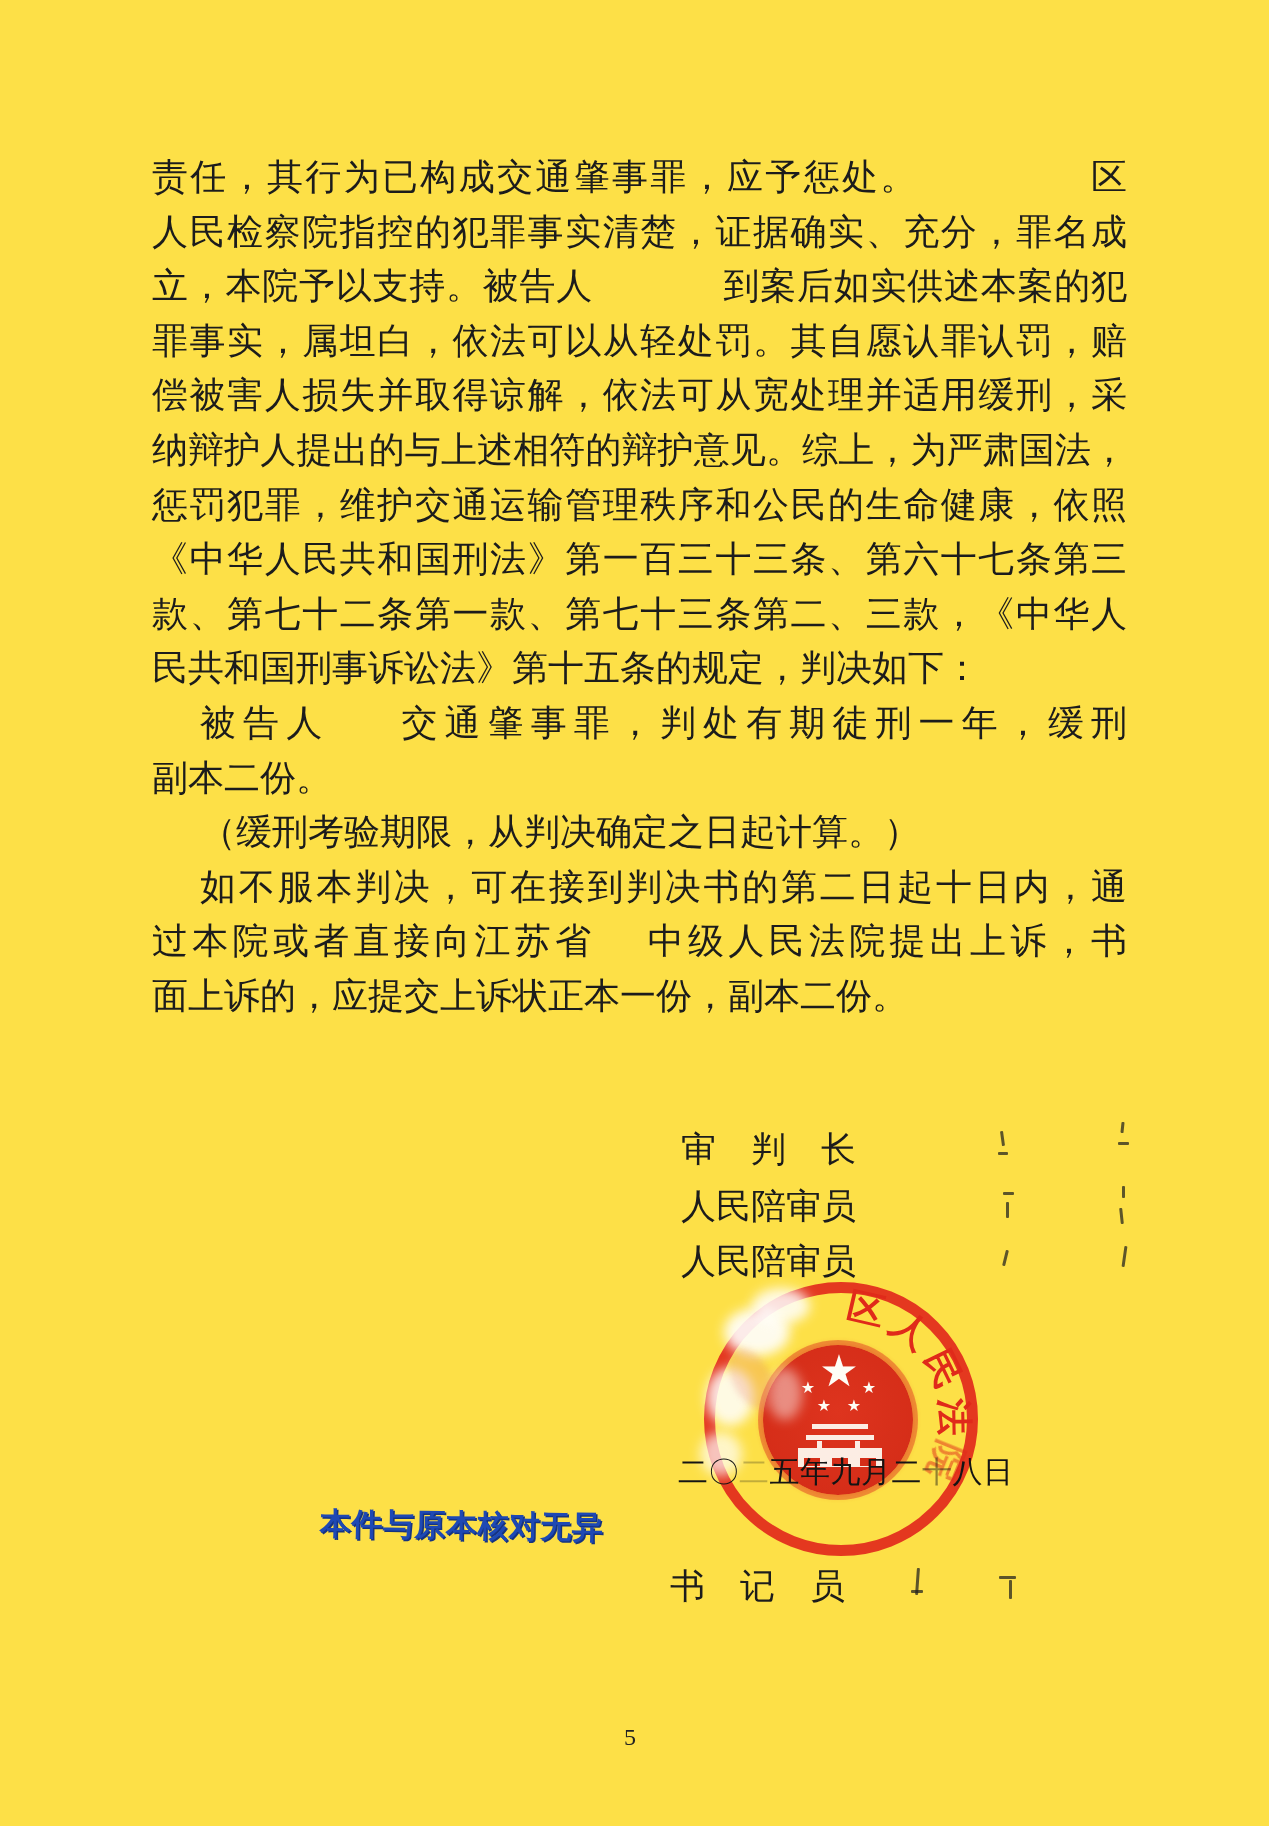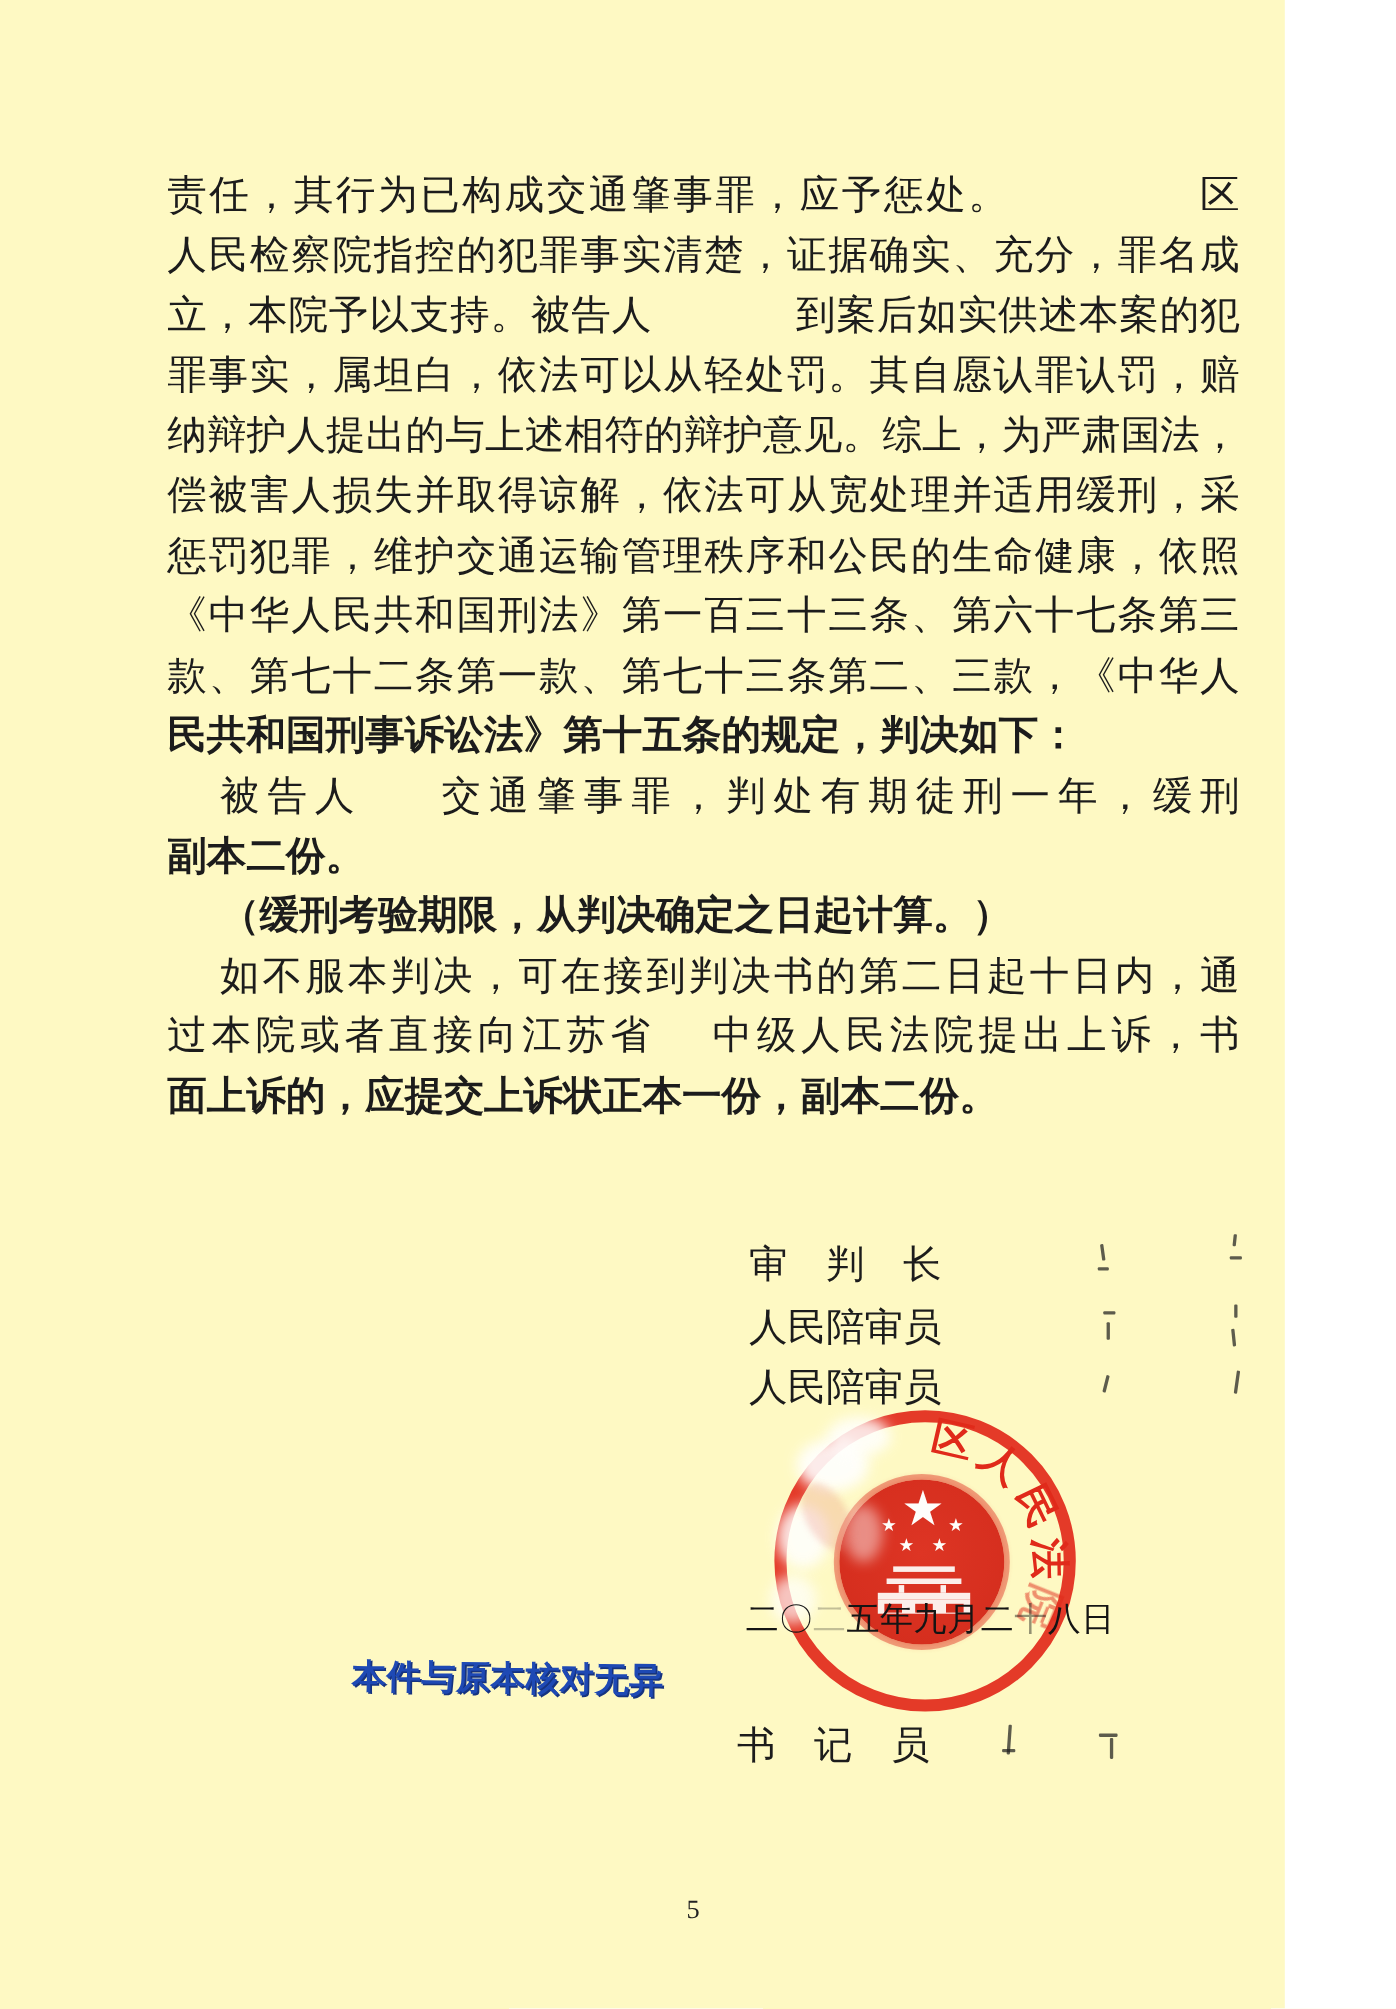--- a/index.html
+++ b/index.html
@@ -1,33 +1,33 @@
 <!DOCTYPE html>
 <html><head>
 <meta charset="utf-8">
 <style>
   html,body{margin:0;padding:0;background:#ffffff;}
   #page{
     position:relative;
-    width:1168px;height:1826px;
-    background:#fef9c3;
+    width:1269px;height:1826px;
+    background:#fde047;
     overflow:hidden;
     font-family:"Liberation Serif", serif;
     color:#1c1c1c;
   }
   
   #bodytext{
     position:absolute;left:152px;top:150px;width:975px;
     font-size:36px;line-height:54.6px;
     text-align:justify;
     text-justify:inter-character;
   }
   .line{height:54.6px;white-space:nowrap;}
   .line.j{text-align:justify;text-align-last:justify;}
-  .line.plain{text-align:center;text-align-last:left;font-weight:bold;}
+  .line.plain{text-align:center;text-align-last:left;}
   .ind{padding-left:48px;}
   .sp{display:inline-block;height:1px;vertical-align:middle;}
   .sp1{width:170px;}
   .sp3{width:130px;}
   .sp11{width:65px;}
   .sp15{width:48px;}
   
   .sigrow{
     position:absolute;left:681px;width:174px;height:44px;
     font-size:35px;display:flex;justify-content:space-between;
@@ -123,22 +123,22 @@
 </head>
 <body>
 
 <div id="page">
 
   <div id="bodytext">
     <div class="line j"><span>责任，其行为已构成交通肇事罪，应予惩处。</span><span class="sp sp1"></span><span>区</span></div>
     <div class="line j"><span>人民检察院指控的犯罪事实清楚，证据确实、充分，罪名成</span></div>
     <div class="line j"><span>立，本院予以支持。被告人</span><span class="sp sp3"></span><span>到案后如实供述本案的犯</span></div>
     <div class="line j"><span>罪事实，属坦白，依法可以从轻处罚。其自愿认罪认罚，赔</span></div>
+    <div class="line j"><span>偿被害人损失并取得谅解，依法可从宽处理并适用缓刑，采</span></div>
     <div class="line j"><span>纳辩护人提出的与上述相符的辩护意见。综上，为严肃国法，</span></div>
-    <div class="line j"><span>偿被害人损失并取得谅解，依法可从宽处理并适用缓刑，采</span></div>
     <div class="line j"><span>惩罚犯罪，维护交通运输管理秩序和公民的生命健康，依照</span></div>
     <div class="line j"><span>《中华人民共和国刑法》第一百三十三条、第六十七条第三</span></div>
     <div class="line j"><span>款、第七十二条第一款、第七十三条第二、三款，《中华人</span></div>
     <div class="line plain"><span>民共和国刑事诉讼法》第十五条的规定，判决如下：</span></div>
     <div class="line j ind"><span>被告人</span><span class="sp sp11"></span><span>交通肇事罪，判处有期徒刑一年，缓刑</span></div>
     <div class="line plain"><span>副本二份。</span></div>
     <div class="line plain ind"><span>（缓刑考验期限，从判决确定之日起计算。）</span></div>
     <div class="line j ind"><span>如不服本判决，可在接到判决书的第二日起十日内，通</span></div>
     <div class="line j"><span>过本院或者直接向江苏省</span><span class="sp sp15"></span><span>中级人民法院提出上诉，书</span></div>
     <div class="line plain"><span>面上诉的，应提交上诉状正本一份，副本二份。</span></div>

